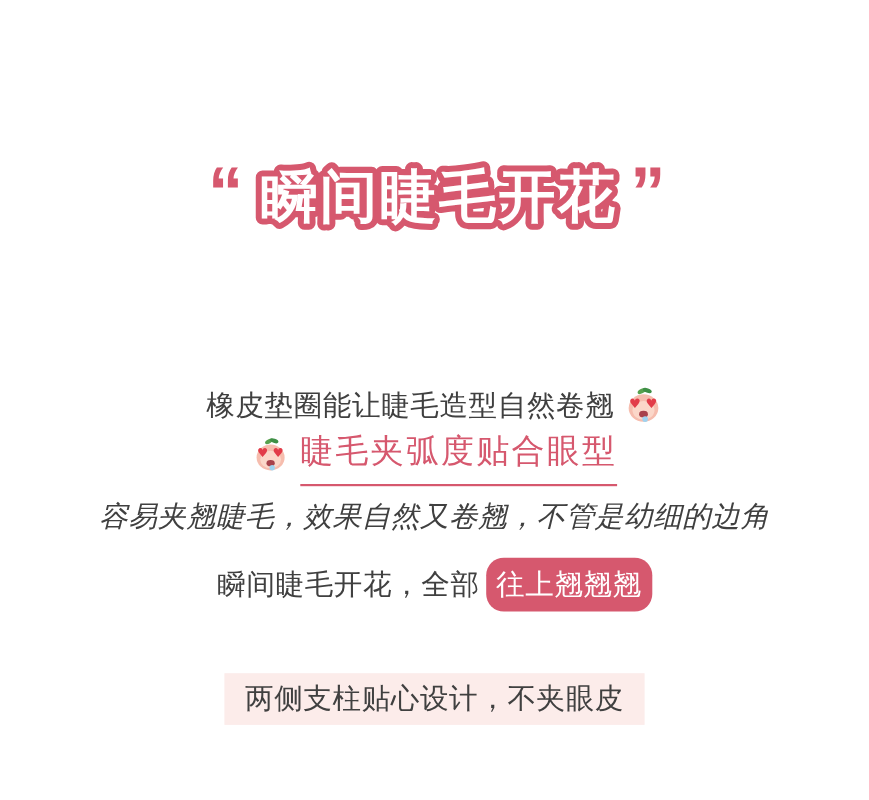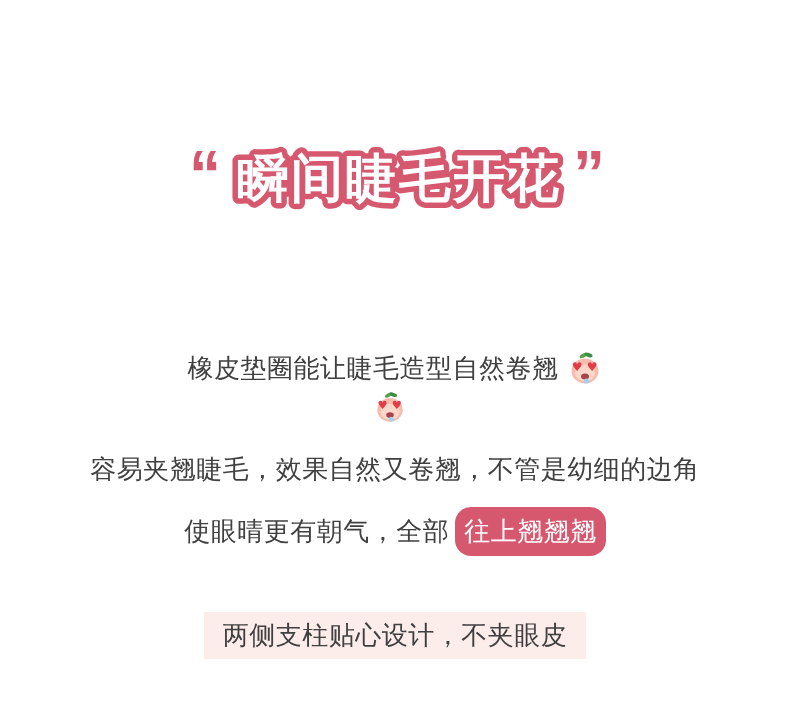--- a/index.html
+++ b/index.html
@@ -42,21 +42,21 @@
     position:absolute;left:0;width:100%;
     text-align:center;
     font-size:26px;
     color:var(--text_dark, #404040);
     letter-spacing:0.5px;
     white-space:nowrap;
   }
   .row-1{top:276px;}
   .row-2{top:350px;}
   .row-3{top:390px;}
-  .row-4{top:452px;}
+  .row-4{top:452px;font-style:italic;}
   .row-5{top:507px;}
   .row-6{top:566px;}
   .row-7{top:612px;}
   .emoji{
     display:inline-block;
     vertical-align:-9px;
   }
   .emoji-line2{margin-left:8px;}
   .emoji-heading{margin-right:10px;vertical-align:-10px;}
   .heading-text{
@@ -110,29 +110,29 @@
   <div class="row row-3">
     <svg class="emoji emoji-heading" width="34" height="34" viewBox="0 0 36 36">
       <ellipse cx="16.5" cy="5.5" rx="4.2" ry="2" fill="#58a14e" transform="rotate(-28 16.5 5.5)"></ellipse>
       <ellipse cx="21.5" cy="5" rx="4.2" ry="2" fill="#3e8f46" transform="rotate(20 21.5 5)"></ellipse>
       <ellipse cx="18" cy="21" rx="13.5" ry="12.5" fill="#f6bdae"></ellipse>
       <ellipse cx="18" cy="23" rx="10" ry="8.5" fill="#fbd7c9"></ellipse>
       <text x="10.5" y="20.5" font-size="12" fill="#e23c49" text-anchor="middle" font-family="'DejaVu Sans', sans-serif">♥</text>
       <text x="25.5" y="20.5" font-size="12" fill="#e23c49" text-anchor="middle" font-family="'DejaVu Sans', sans-serif">♥</text>
       <ellipse cx="18" cy="26.5" rx="4" ry="3" fill="#a8424b"></ellipse>
       <circle cx="19.5" cy="31" r="2.6" fill="#9ed3f0"></circle>
-    </svg>
+    </svg><span class="heading-text">睫毛夹弧度贴合眼型</span>
   </div>
 
   <div class="row row-4">
     <span>容易夹翘睫毛，效果自然又卷翘，不管是幼细的边角</span>
   </div>
 
   <div class="row row-5">
-    <span>使眼晴更有朝气，全部</span><span class="hl-text">往上翘翘翘</span>
+    <span>瞬间睫毛开花，全部</span><span class="hl-text">往上翘翘翘</span>
   </div>
 
 
   <div class="row row-7">
     <span class="pink-note">两侧支柱贴心设计，不夹眼皮</span>
   </div>
 
 </div>
 
 </body></html>

